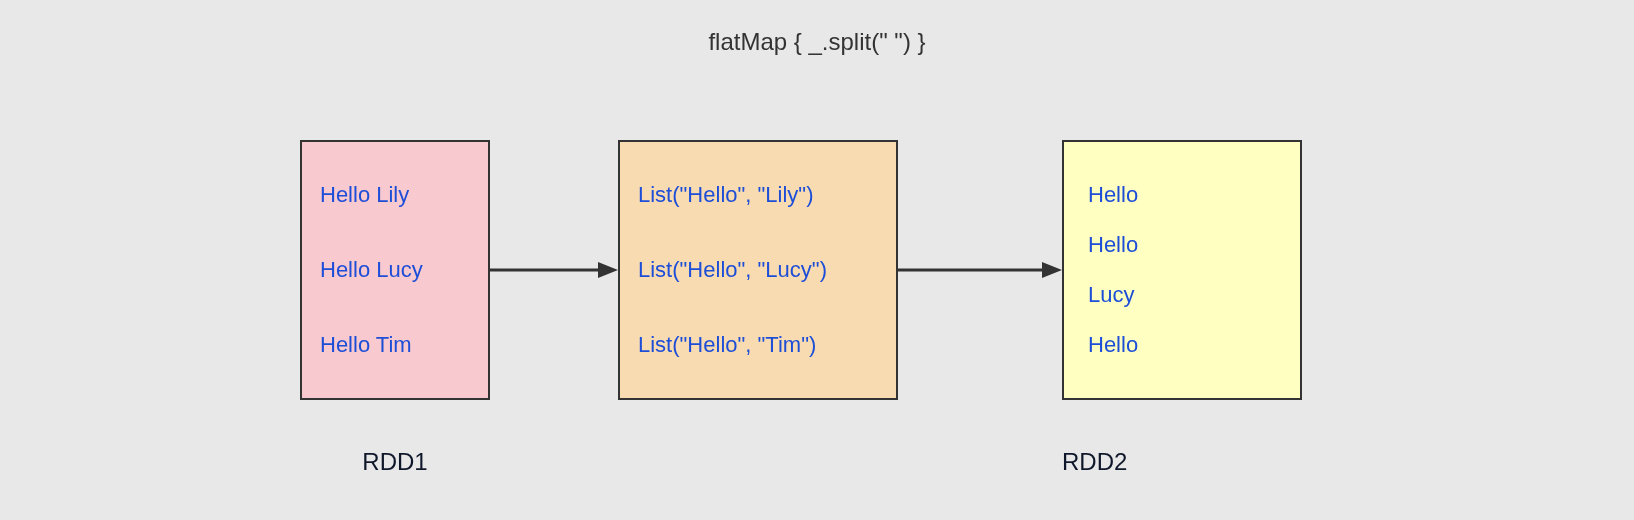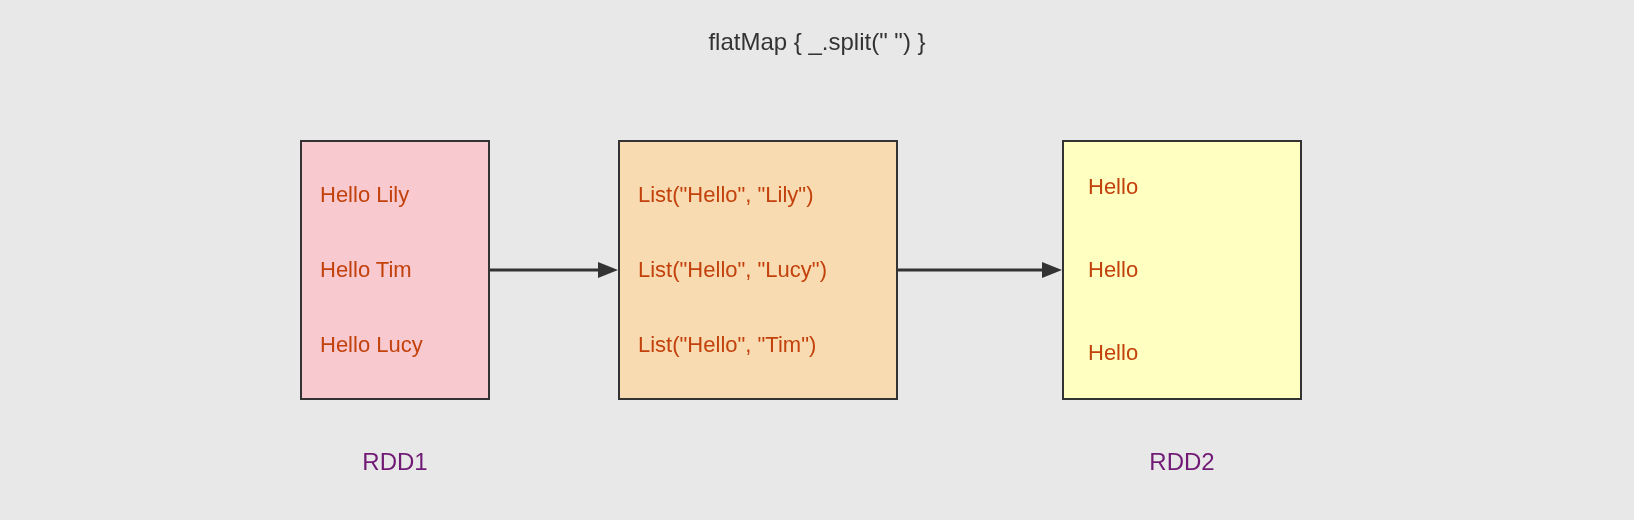--- a/index.html
+++ b/index.html
@@ -24,21 +24,21 @@
     color: #333;
   }
   .box {
     position: absolute;
     border: 2px solid #333;
     padding: 16px 18px;
     display: flex;
     flex-direction: column;
     justify-content: space-around;
     font-size: 22px;
-    color: #c2410c;
+    color: #1d4ed8;
   }
   .box1 {
     left: 300px;
     top: 140px;
     width: 190px;
     height: 260px;
     background: #f8c9ce;
   }
   .box2 {
     left: 618px;
@@ -47,48 +47,47 @@
     height: 260px;
     background: #f9dbb1;
   }
   .box3 {
     left: 1062px;
     top: 140px;
     width: 240px;
     height: 260px;
     background: #feffc1;
     padding: 28px 24px;
-    justify-content: space-between;
   }
   .box3 .line { line-height: 1.55; }
   .label {
     position: absolute;
     font-size: 24px;
-    color: #701a75;
+    color: #0f172a;
   }
   .label1 { left: 300px; width: 190px; top: 448px; text-align: center; }
-  .label3 { left: 1062px; width: 240px; top: 448px; text-align: center; }
+  .label3 { left: 1062px; width: 240px; top: 448px; text-align: left; }
   .arrow {
     position: absolute;
     top: 260px;
     height: 20px;
   }
   .arrow svg { display: block; }
   .arrow1 { left: 490px; width: 128px; }
   .arrow2 { left: 898px; width: 164px; }
 </style>
 </head>
 <body>
 
 <div class="title">flatMap { _.split(" ") }</div>
 
 <div class="box box1">
   <div class="line">Hello Lily</div>
+  <div class="line">Hello Lucy</div>
   <div class="line">Hello Tim</div>
-  <div class="line">Hello Lucy</div>
 </div>
 
 <div class="arrow arrow1">
   <svg width="128" height="20" viewBox="0 0 128 20">
     <line x1="0" y1="10" x2="112" y2="10" stroke="#333" stroke-width="3"></line>
     <polygon points="128,10 108,2 108,18" fill="#333"></polygon>
   </svg>
 </div>
 
 <div class="box box2">
@@ -100,17 +99,18 @@
 <div class="arrow arrow2">
   <svg width="164" height="20" viewBox="0 0 164 20">
     <line x1="0" y1="10" x2="148" y2="10" stroke="#333" stroke-width="3"></line>
     <polygon points="164,10 144,2 144,18" fill="#333"></polygon>
   </svg>
 </div>
 
 <div class="box box3">
   <div class="line">Hello</div>
   <div class="line">Hello</div>
+  <div class="line">Lucy</div>
   <div class="line">Hello</div>
 </div>
 
 <div class="label label1">RDD1</div>
 <div class="label label3">RDD2</div>
 
 </body></html>

